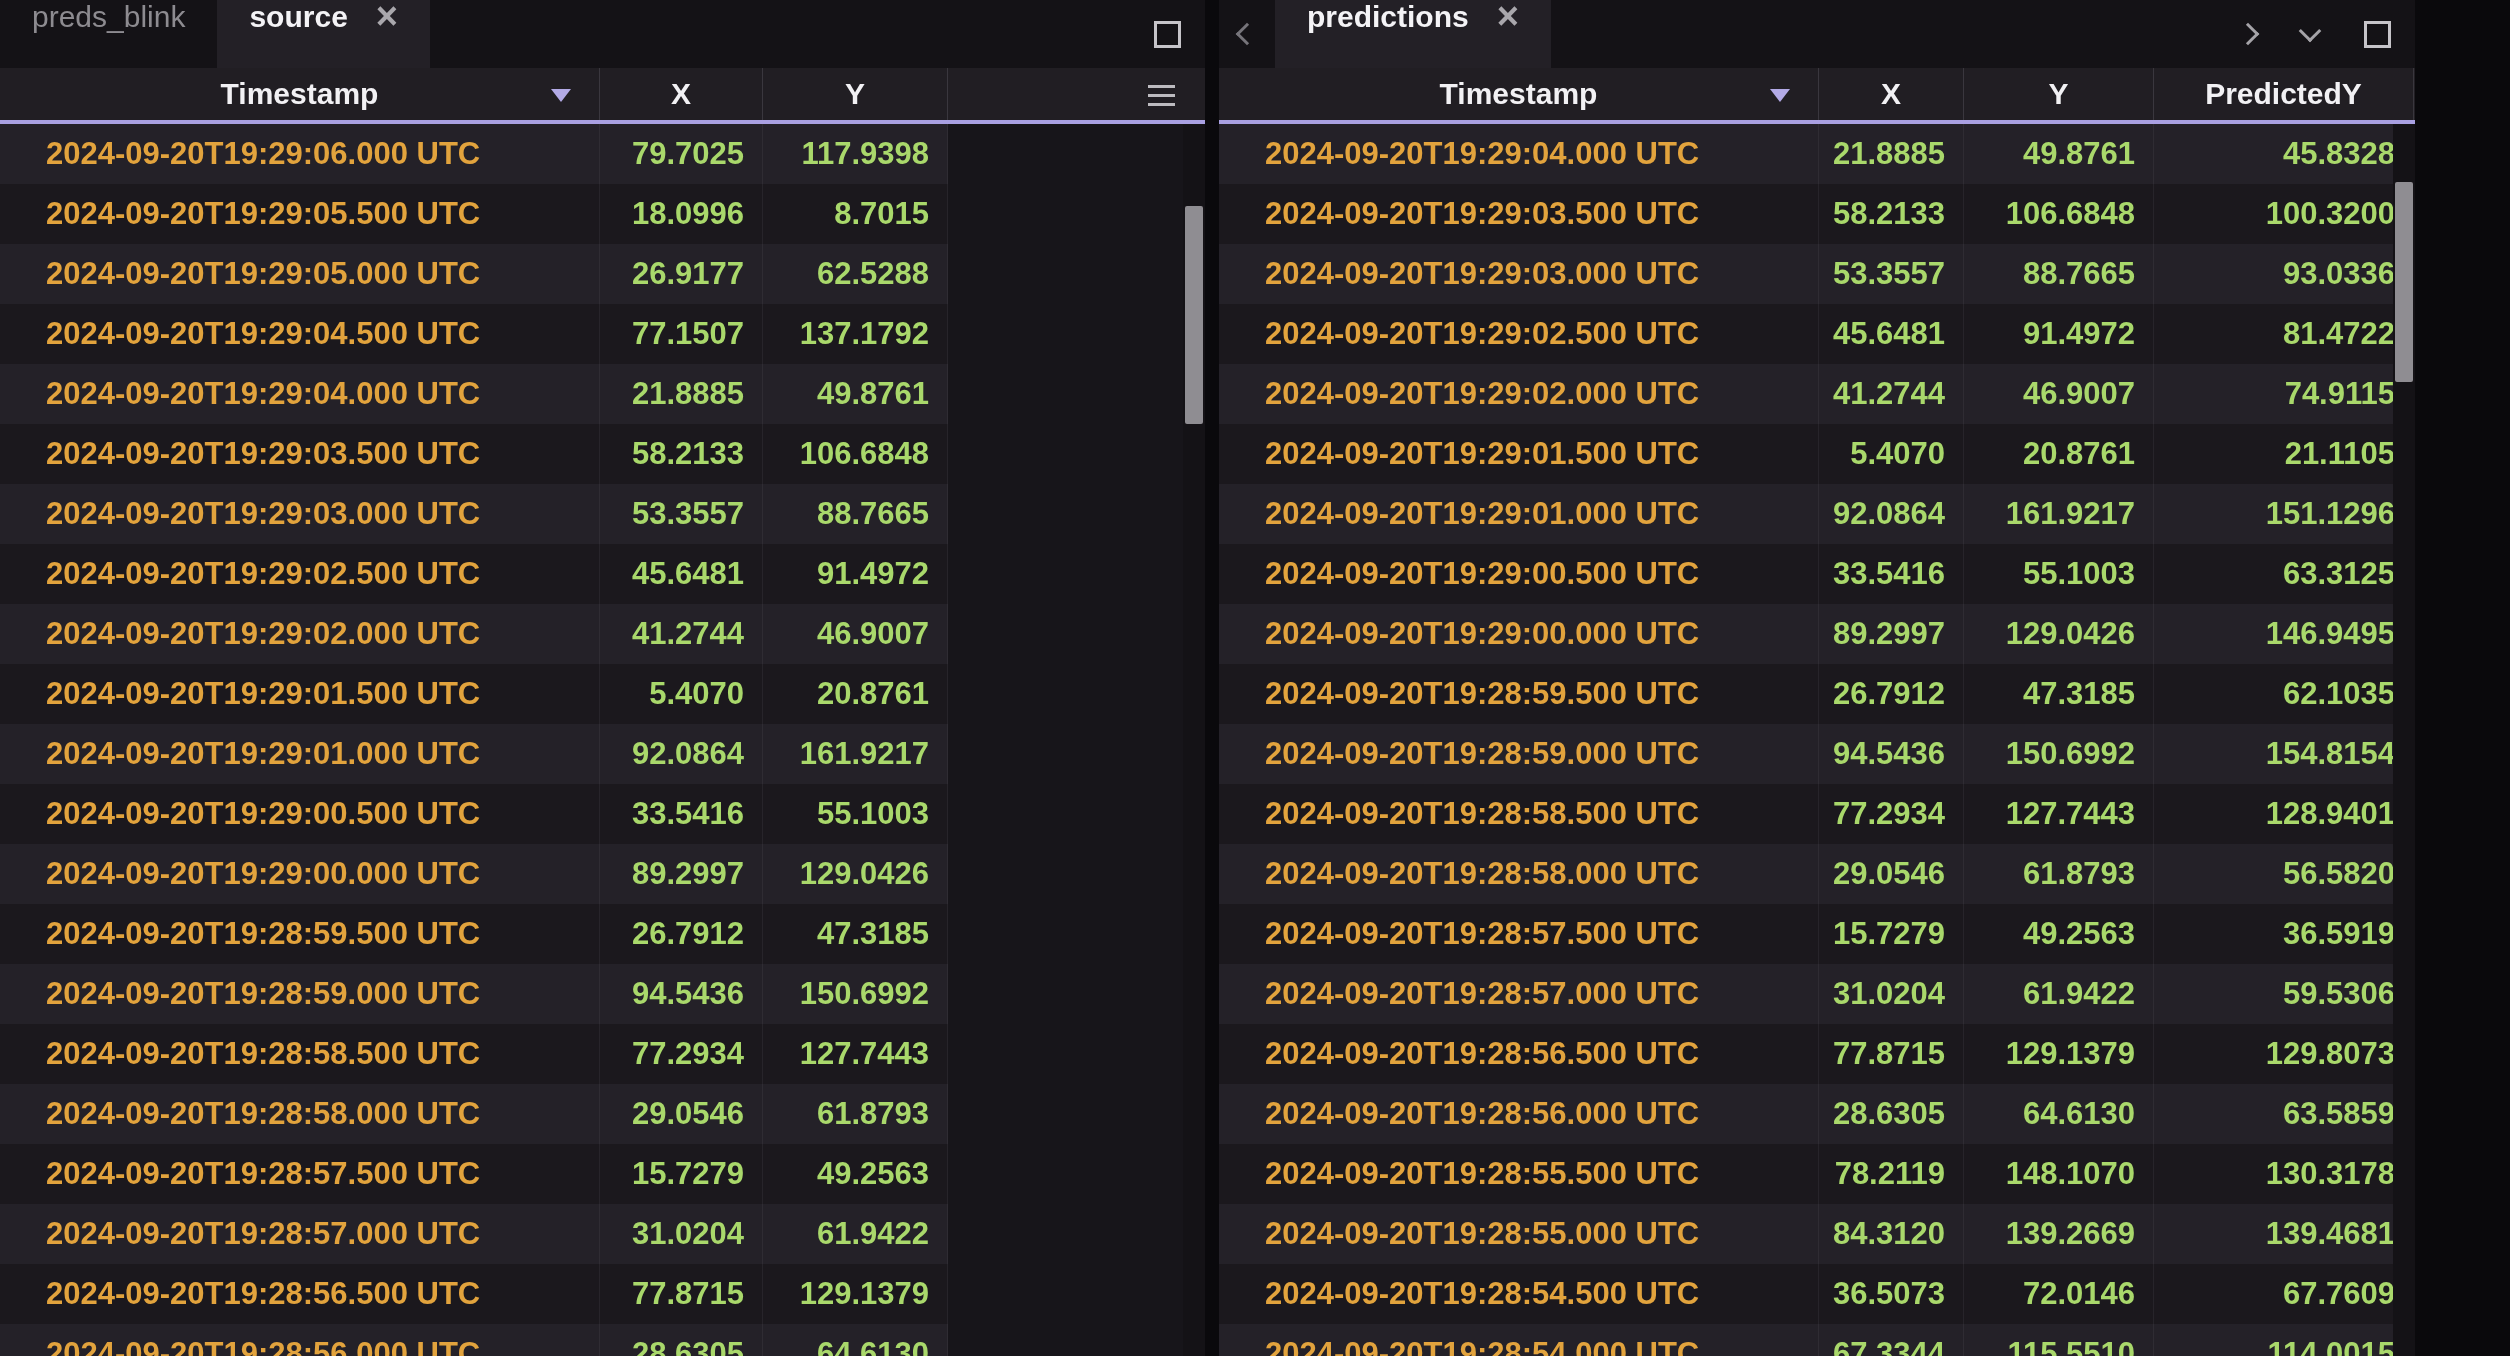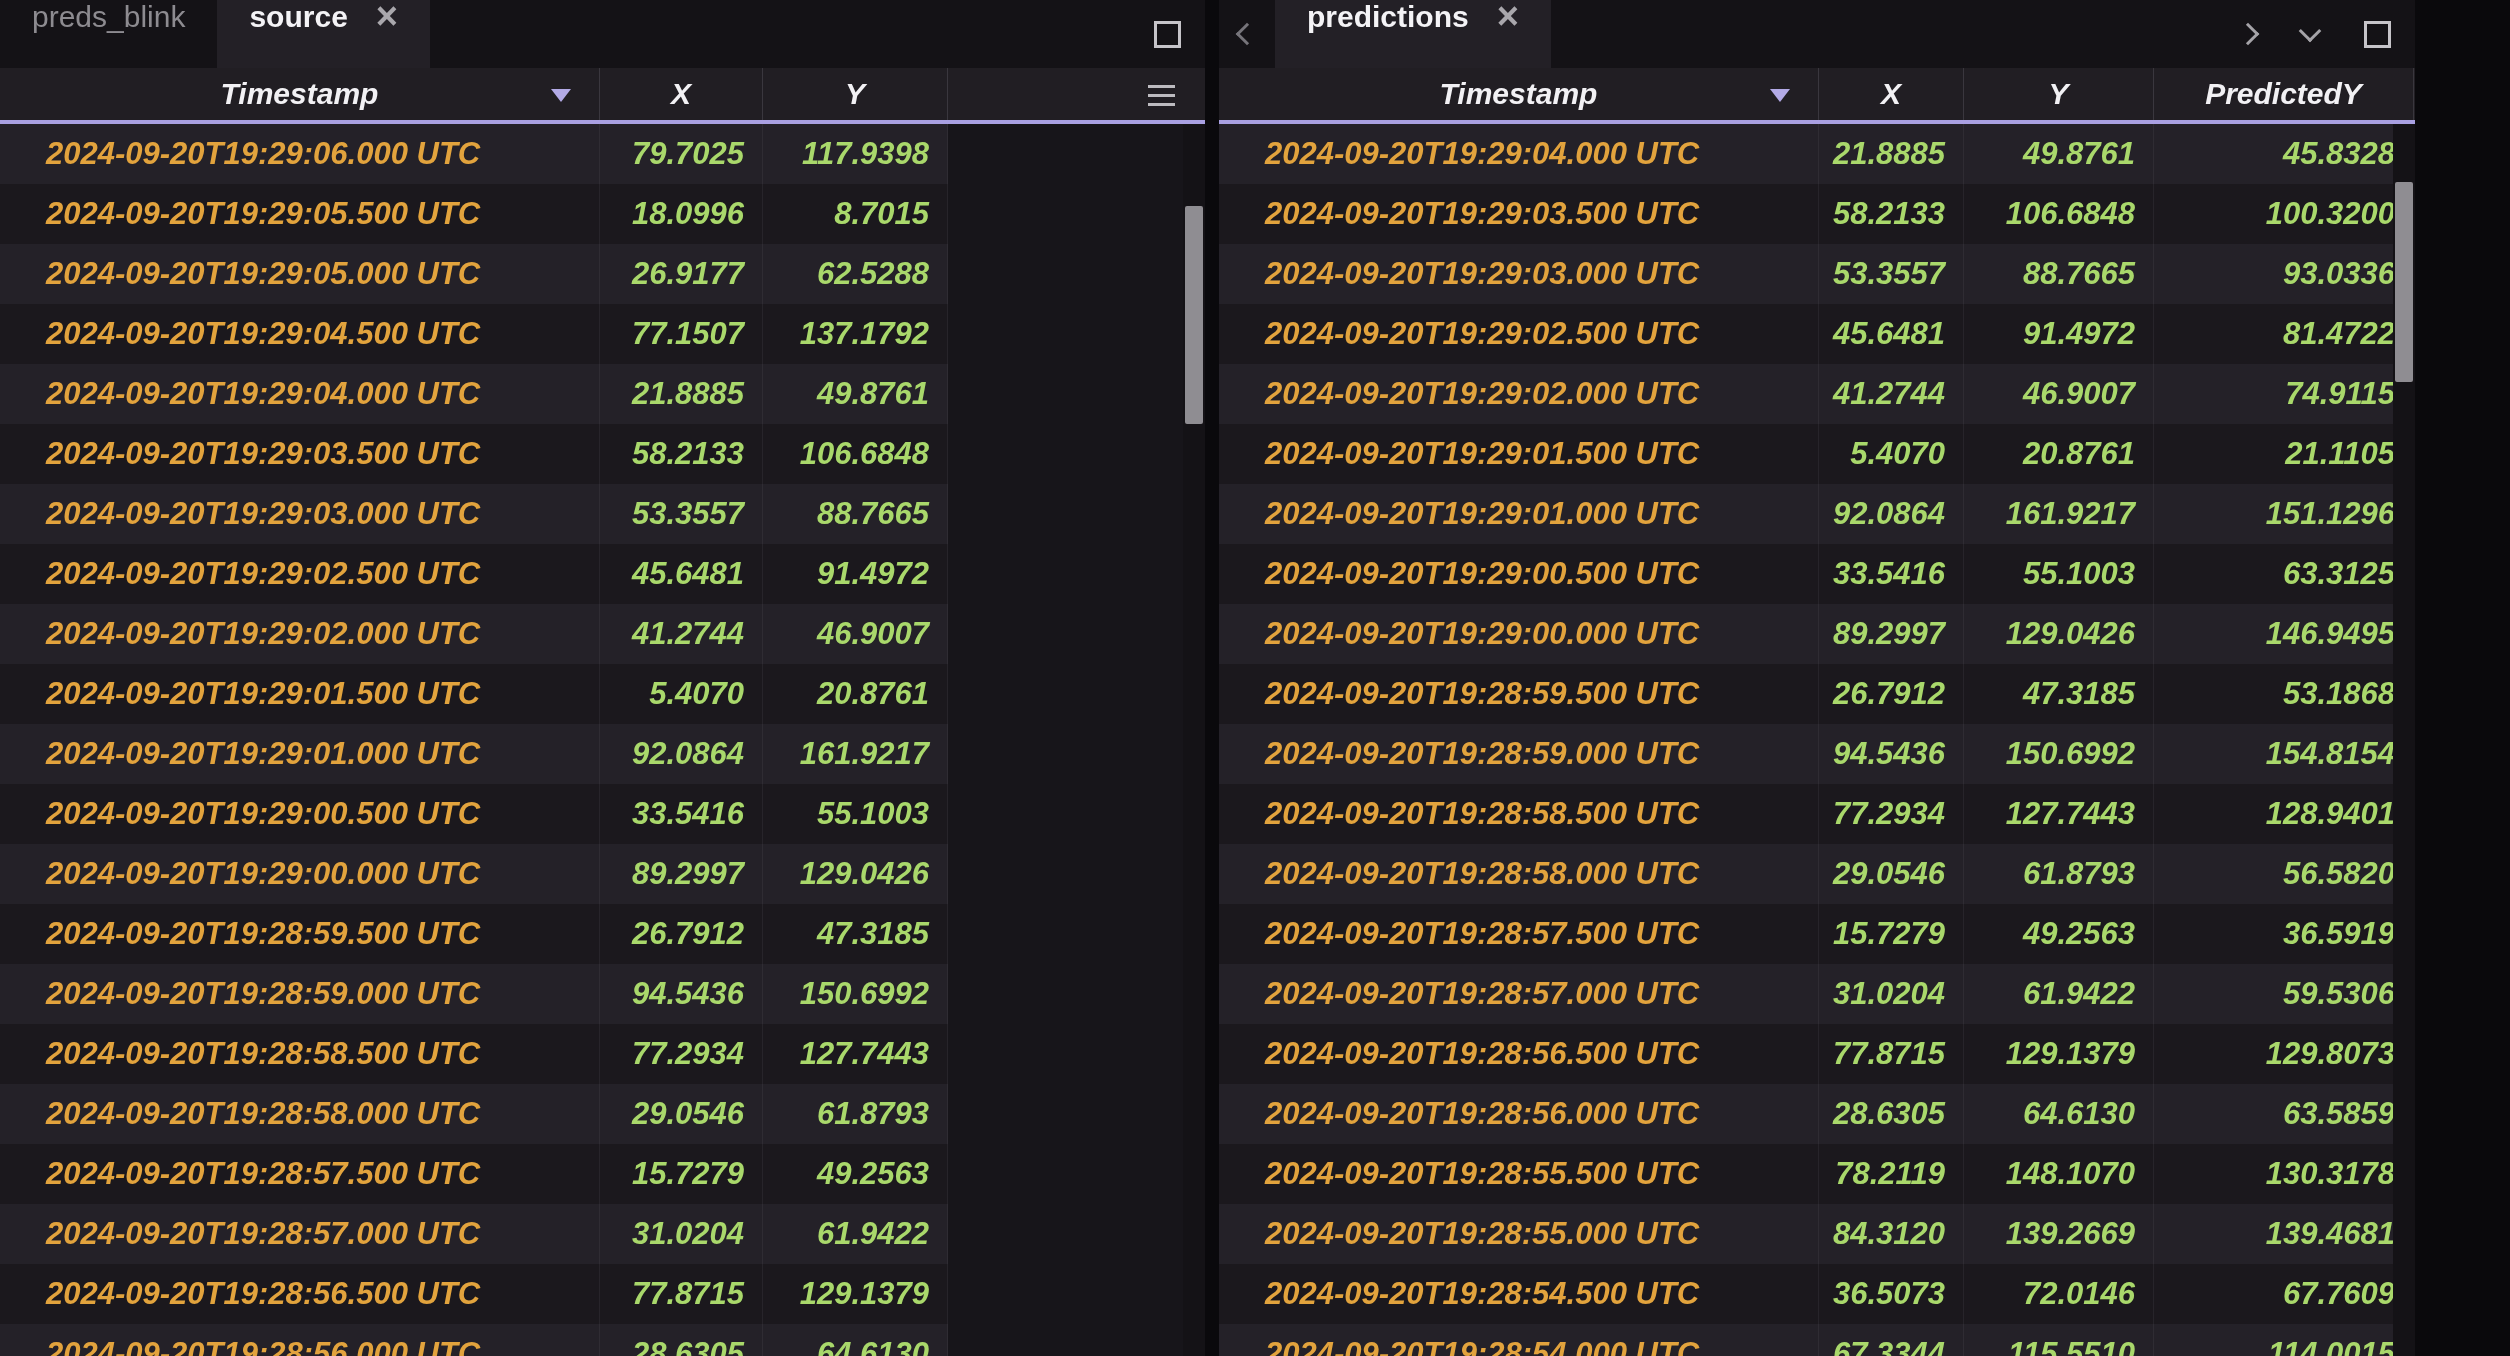--- a/index.html
+++ b/index.html
@@ -19,21 +19,21 @@
   .tabbar-spacer { flex:1; }
   .winbtns { display:flex; align-items:center; gap:46px; padding-right:24px; }
   .sq { width:27px; height:27px; border:3px solid #c6c4c9; display:inline-block; }
   .chev { width:16px; height:16px; border-right:3px solid #a5a3a8; border-bottom:3px solid #a5a3a8; display:inline-block; }
   .chev.right { transform:rotate(-45deg); }
   .chev.down  { transform:rotate(45deg); margin-top:-6px; }
   .chev.left  { transform:rotate(135deg); border-color:#76747a; }
   .navbtn { width:56px; display:flex; align-items:center; justify-content:center; }
 
   
-  .grid { position:relative; flex:1; overflow:hidden; background:#17151a;font-style:italic; }
+  .grid { position:relative; flex:1; overflow:hidden; background:#17151a; }
   .gheader { height:56px; background:#211e23; border-bottom:4px solid var(--accent, #a9a0e2);
              display:flex; color:#f2f1f4; font-weight:700; font-size:30px; }
   .hcell { line-height:52px; text-align:center; position:relative;
            border-right:1px solid rgba(150,145,160,0.22); white-space:nowrap; overflow:hidden; }
   .hcell.col-fill { border-right:none; }
 
   .rows { overflow:hidden; }
   .row { display:flex; height:60px; }
   .rows .row:nth-child(odd)  { background:var(--row-odd-bg, #242128); }
   .rows .row:nth-child(even) { background:var(--row-even-bg, #1b181d); }
@@ -323,21 +323,21 @@
           <div class="cell col-ts ts">2024-09-20T19:29:00.000 UTC</div>
           <div class="cell col-x num">89.2997</div>
           <div class="cell col-y num">129.0426</div>
           <div class="cell col-py num">146.9495</div>
           <div class="col-fill"></div>
         </div>
           <div class="row">
           <div class="cell col-ts ts">2024-09-20T19:28:59.500 UTC</div>
           <div class="cell col-x num">26.7912</div>
           <div class="cell col-y num">47.3185</div>
-          <div class="cell col-py num">53.1868</div>
+          <div class="cell col-py num">62.1035</div>
           <div class="col-fill"></div>
         </div>
           <div class="row">
           <div class="cell col-ts ts">2024-09-20T19:28:59.000 UTC</div>
           <div class="cell col-x num">94.5436</div>
           <div class="cell col-y num">150.6992</div>
           <div class="cell col-py num">154.8154</div>
           <div class="col-fill"></div>
         </div>
           <div class="row">

